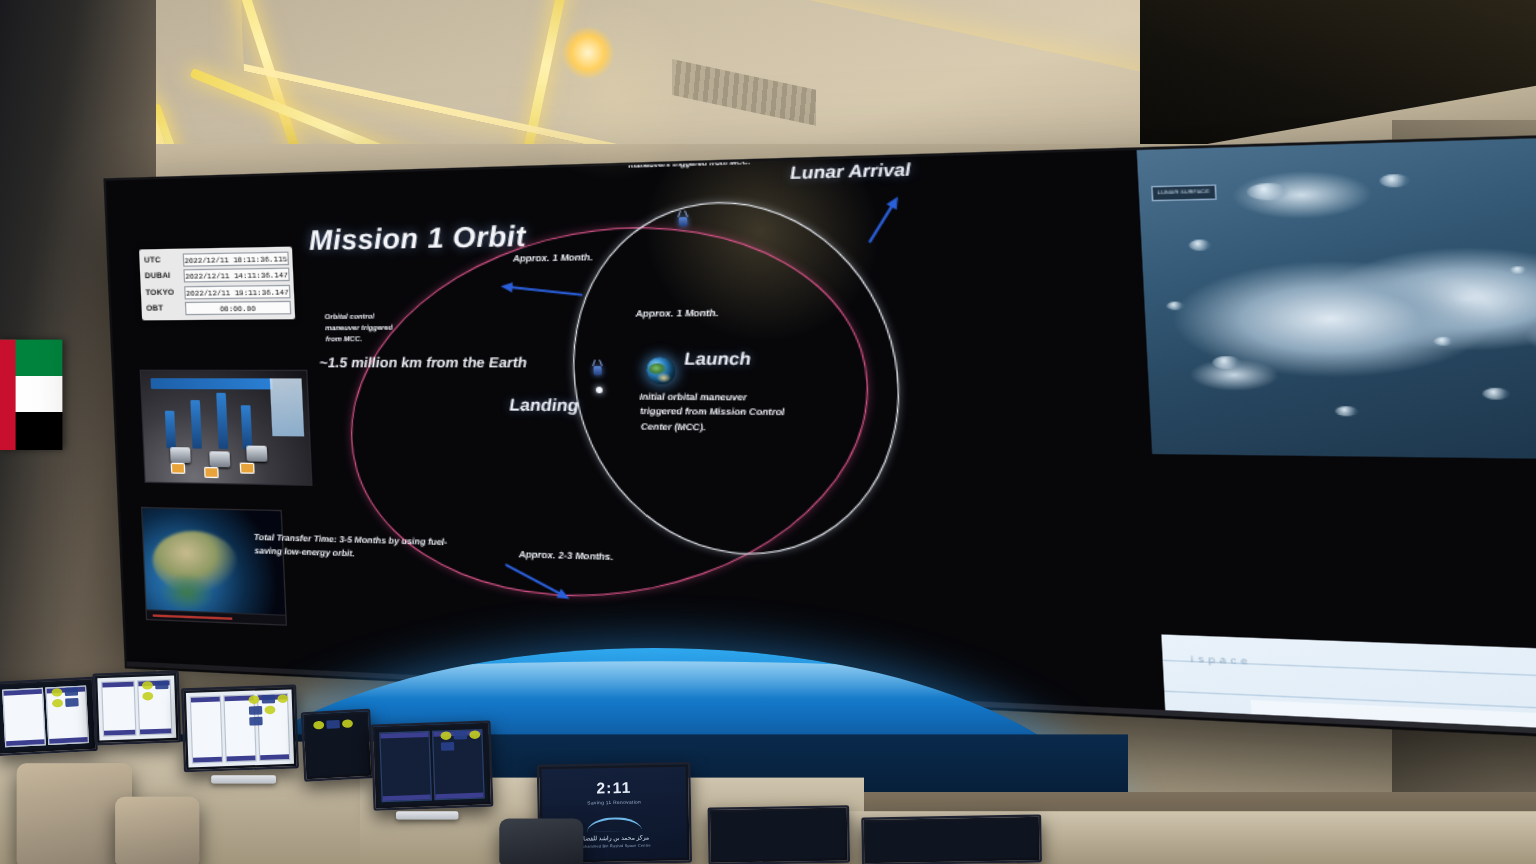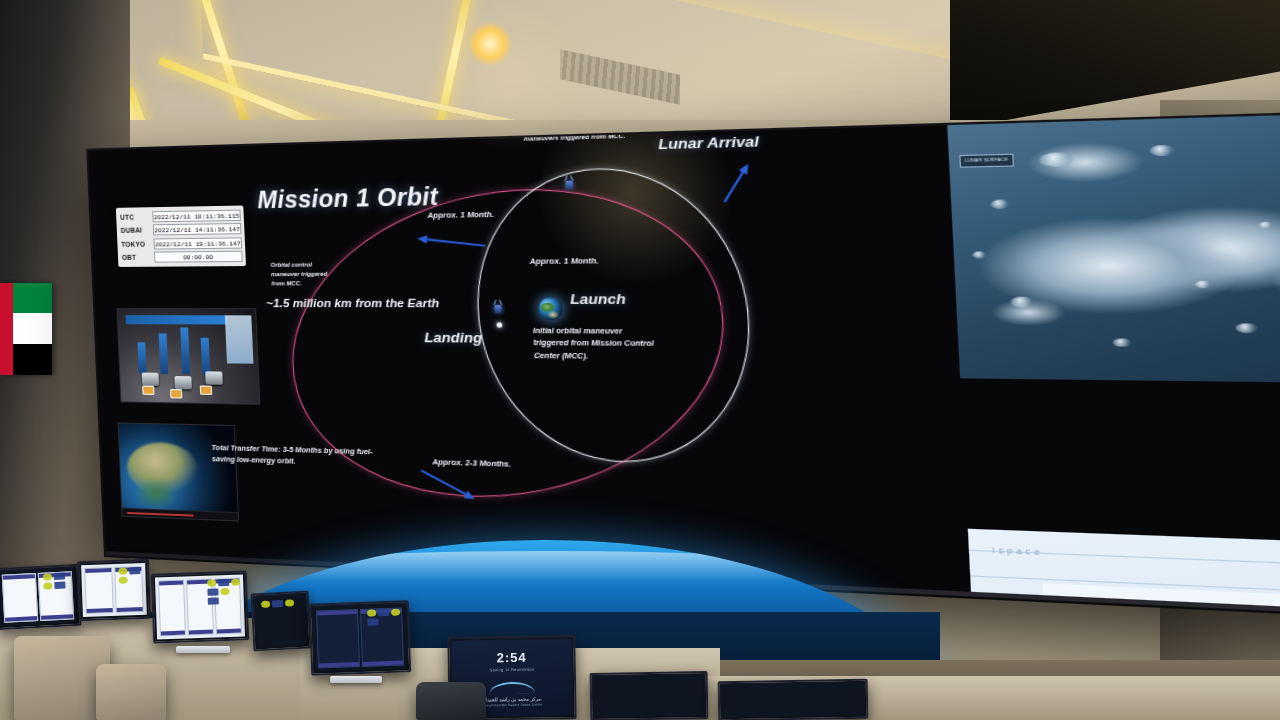--- a/index.html
+++ b/index.html
@@ -623,21 +623,21 @@
           <div class="gg"></div>
           <div class="gg b"></div>
           <div class="gg"></div>
           <div class="gg b"></div>
         </div>
     </div>
   </div>
 
   <div class="mon mbrsc-mon" style="left:448px;top:636px;width:128px;height:84px;transform:rotate(-1deg);">
     <div class="scr">
-      <div class="mb-time">2:54</div>
+      <div class="mb-time">2:11</div>
       <div class="mb-sub">Saving 11 Renovation</div>
       <div class="mb-logo">
         <div class="mb-swoosh"></div>
         <div class="mb-ar">مركز محمد بن راشد للفضاء</div>
         <div class="mb-en">Mohammed Bin Rashid Space Centre</div>
       </div>
     </div>
   </div>
 
   <div class="mon" style="left:590px;top:672px;width:118px;height:48px;transform:rotate(-1deg);">

